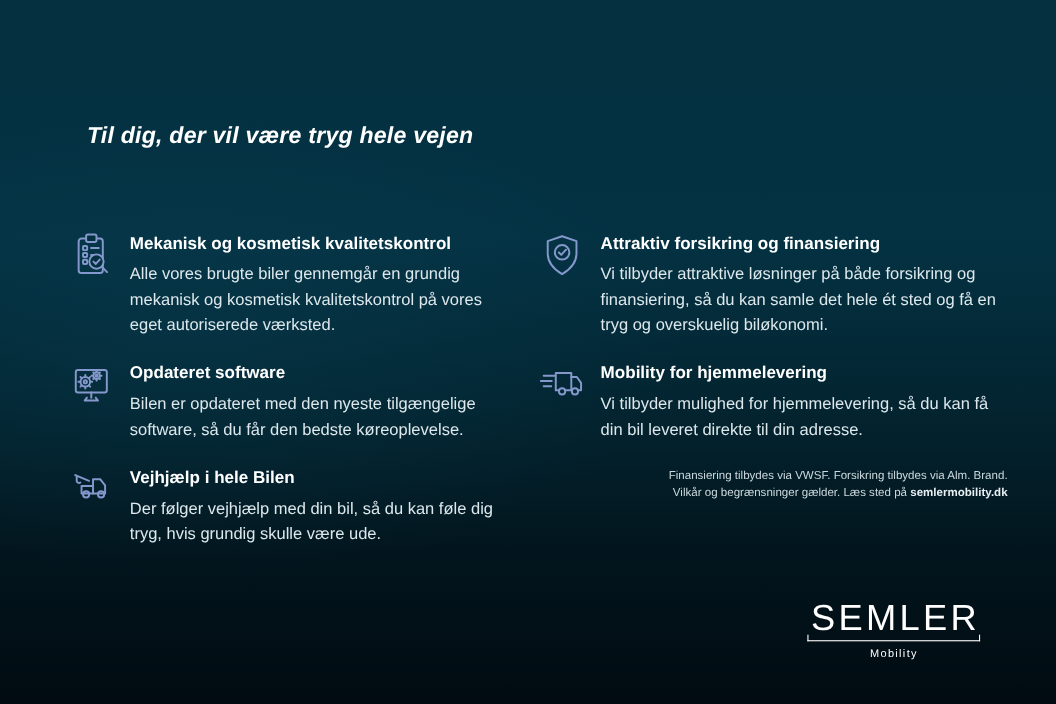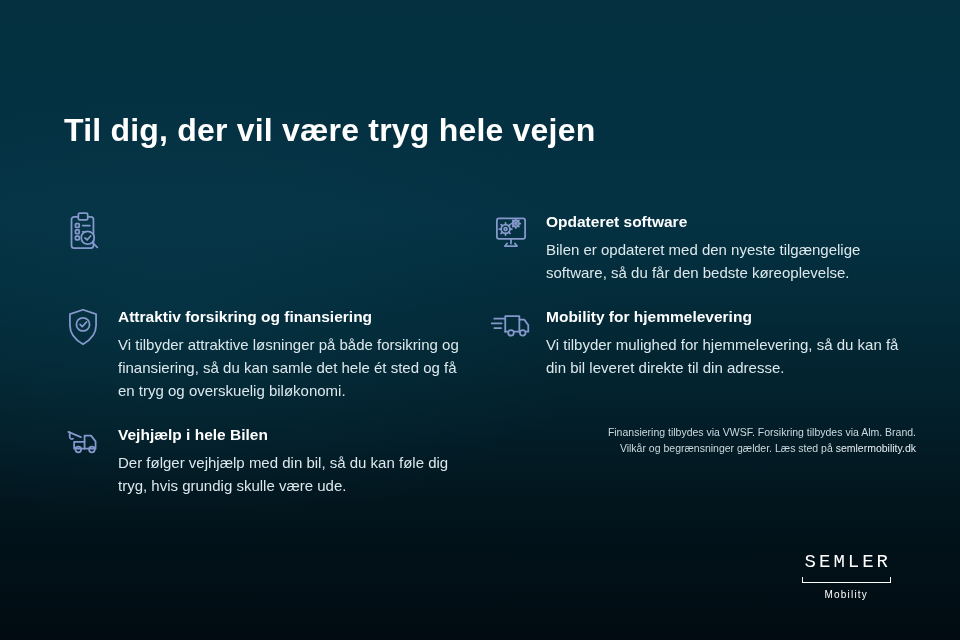--- a/index.html
+++ b/index.html
@@ -8,44 +8,44 @@
     font-family:"Liberation Sans", sans-serif;
     background:#04303f;
   }
   .stage{
     position:relative;width:960px;height:640px;
     background:
       radial-gradient(75% 55% at 18% 48%, rgba(10,70,92,0.30), rgba(10,70,92,0) 62%),
       linear-gradient(180deg, #04303f 0%, #043243 34%, #032430 58%, #02141c 80%, #010b11 100%);
   }
   .headline{
-    position:absolute;left:64px;top:112px;margin:0;
-    color:#ffffff;font-size:32px;font-weight:700;letter-spacing:0.2px;
+    position:absolute;left:79px;top:112px;margin:0;
+    color:#ffffff;font-size:21px;font-weight:700;letter-spacing:0.2px;font-style:italic;
   }
   .features{
     position:absolute;left:60px;top:209px;width:856px;
     display:grid;grid-template-columns:428px 428px;row-gap:20px;
   }
   .feature{display:flex;align-items:flex-start;}
   .icon-box{flex:0 0 46px;width:46px;height:46px;margin-right:12px;margin-top:0;color:#8598cc;}
   .icon-box svg{display:block;}
   .f-text{padding-top:2px;}
   .features > .feature:nth-child(odd)  .f-text{max-width:342px;}
   .features > .feature:nth-child(even) .f-text{max-width:364px;}
   .f-title{color:#ffffff;font-size:15.5px;font-weight:700;line-height:21px;margin:0 0 6px 0;}
   .f-body{color:#dde8ec;font-size:15px;line-height:23px;margin:0;}
   .disclaimer{
     padding-left:58px;padding-top:3px;
     color:#ccd9de;font-size:10.5px;line-height:15.5px;text-align:right;
   }
-  .disclaimer .bold-link{font-weight:400;color:#e9f0f3;}
+  .disclaimer .bold-link{font-weight:700;color:#e9f0f3;}
   .logo{position:absolute;right:69px;bottom:40px;text-align:center;color:#ffffff;}
   .logo-brand{
-    font-family:Liberation Mono, monospace;
-    font-size:19px;letter-spacing:3px;padding-left:3px;line-height:26px;text-align:right;
+    font-family:Liberation Sans, sans-serif;
+    font-size:33px;letter-spacing:3px;padding-left:3px;line-height:26px;text-align:right;
   }
   .logo-rule{
     height:5px;margin-top:2px;
     border-left:1.5px solid #ffffff;
     border-right:1.5px solid #ffffff;
     border-bottom:1.5px solid #ffffff;
   }
   .logo-sub{font-size:10px;letter-spacing:1.2px;margin-top:6px;}
 </style>
 </head>
@@ -65,53 +65,57 @@
           <rect x="14.8" y="14" width="3.6" height="3.6" rx="0.8"></rect>
           <line x1="21.8" y1="15.8" x2="28.5" y2="15.8"></line>
           <rect x="14.8" y="20" width="3.6" height="3.6" rx="0.8"></rect>
           <line x1="21.8" y1="21.8" x2="28.5" y2="21.8"></line>
           <rect x="14.8" y="26" width="3.6" height="3.6" rx="0.8"></rect>
           <circle cx="26.5" cy="27.5" r="6.2" fill="#043140"></circle>
           <path d="M23.9 27.6 l2 2 l3.4 -3.8"></path>
           <line x1="31.1" y1="32.1" x2="35.7" y2="36.7"></line>
         </svg>
       </span>
+      <div class="f-text">
+        <p class="f-title">Mekanisk og kosmetisk kvalitetskontrol</p>
+        <p class="f-body">Alle vores brugte biler gennemgår en grundig mekanisk og kosmetisk kvalitetskontrol på vores eget autoriserede værksted.</p>
+      </div>
+    </div>
+
+    <div class="feature">
+      <span class="icon-box">
+        <svg width="46" height="46" viewBox="0 0 44 44" fill="none" stroke="currentColor" stroke-width="1.7" stroke-linecap="round" stroke-linejoin="round">
+          <path d="M22 5.5 L34.5 9.7 V20.5 C34.5 29 29.3 34.2 22 38.5 C14.7 34.2 9.5 29 9.5 20.5 V9.7 Z"></path>
+          <circle cx="22" cy="19.5" r="6.3"></circle>
+          <path d="M19.2 19.6 l2.1 2.1 l4.1 -4.5"></path>
+        </svg>
+      </span>
+      <div class="f-text">
+        <p class="f-title">Attraktiv forsikring og finansiering</p>
+        <p class="f-body">Vi tilbyder attraktive løsninger på både forsikring og finansiering, så du kan samle det hele ét sted og få en tryg og overskuelig biløkonomi.</p>
+      </div>
     </div>
 
     <div class="feature">
       <span class="icon-box">
         <svg width="46" height="46" viewBox="0 0 44 44" fill="none" stroke="currentColor" stroke-width="1.7" stroke-linecap="round" stroke-linejoin="round">
           <rect x="8.5" y="9" width="27" height="19.5" rx="2"></rect>
           <line x1="22" y1="28.5" x2="22" y2="33"></line>
           <path d="M18.2 33 L16.2 35.5 H27.8 L25.8 33"></path>
           <circle cx="16.8" cy="19.2" r="4.2"></circle>
           <circle cx="16.8" cy="19.2" r="1.4"></circle>
           <path d="M16.8 13.2 v1.6 M16.8 23.4 v1.6 M10.8 19.2 h1.6 M21.2 19.2 h1.6 M12.6 15 l1.2 1.2 M19.8 22.2 l1.2 1.2 M12.6 23.4 l1.2 -1.2 M19.8 16.2 l1.2 -1.2"></path>
           <circle cx="26.6" cy="13.9" r="2.9"></circle>
           <circle cx="26.6" cy="13.9" r="0.9"></circle>
           <path d="M26.6 9.6 v1.3 M26.6 16.9 v1.3 M22.3 13.9 h1.3 M29.6 13.9 h1.3 M23.7 11 l1 1 M28.5 15.8 l1 1 M23.7 16.8 l1 -1 M28.5 12 l1 -1"></path>
         </svg>
       </span>
       <div class="f-text">
         <p class="f-title">Opdateret software</p>
         <p class="f-body">Bilen er opdateret med den nyeste tilgængelige software, så du får den bedste køreoplevelse.</p>
-      </div>
-    </div>
-
-    <div class="feature">
-      <span class="icon-box">
-        <svg width="46" height="46" viewBox="0 0 44 44" fill="none" stroke="currentColor" stroke-width="1.7" stroke-linecap="round" stroke-linejoin="round">
-          <path d="M22 5.5 L34.5 9.7 V20.5 C34.5 29 29.3 34.2 22 38.5 C14.7 34.2 9.5 29 9.5 20.5 V9.7 Z"></path>
-          <circle cx="22" cy="19.5" r="6.3"></circle>
-          <path d="M19.2 19.6 l2.1 2.1 l4.1 -4.5"></path>
-        </svg>
-      </span>
-      <div class="f-text">
-        <p class="f-title">Attraktiv forsikring og finansiering</p>
-        <p class="f-body">Vi tilbyder attraktive løsninger på både forsikring og finansiering, så du kan samle det hele ét sted og få en tryg og overskuelig biløkonomi.</p>
       </div>
     </div>
 
     <div class="feature">
       <span class="icon-box">
         <svg width="46" height="46" viewBox="0 0 44 44" fill="none" stroke="currentColor" stroke-width="1.7" stroke-linecap="round" stroke-linejoin="round">
           <line x1="6" y1="14" x2="15.5" y2="14"></line>
           <line x1="3.5" y1="18.5" x2="13" y2="18.5"></line>
           <line x1="6" y1="23" x2="12.5" y2="23"></line>
           <path d="M16.5 26.5 V11.5 H30 V26.5"></path>

